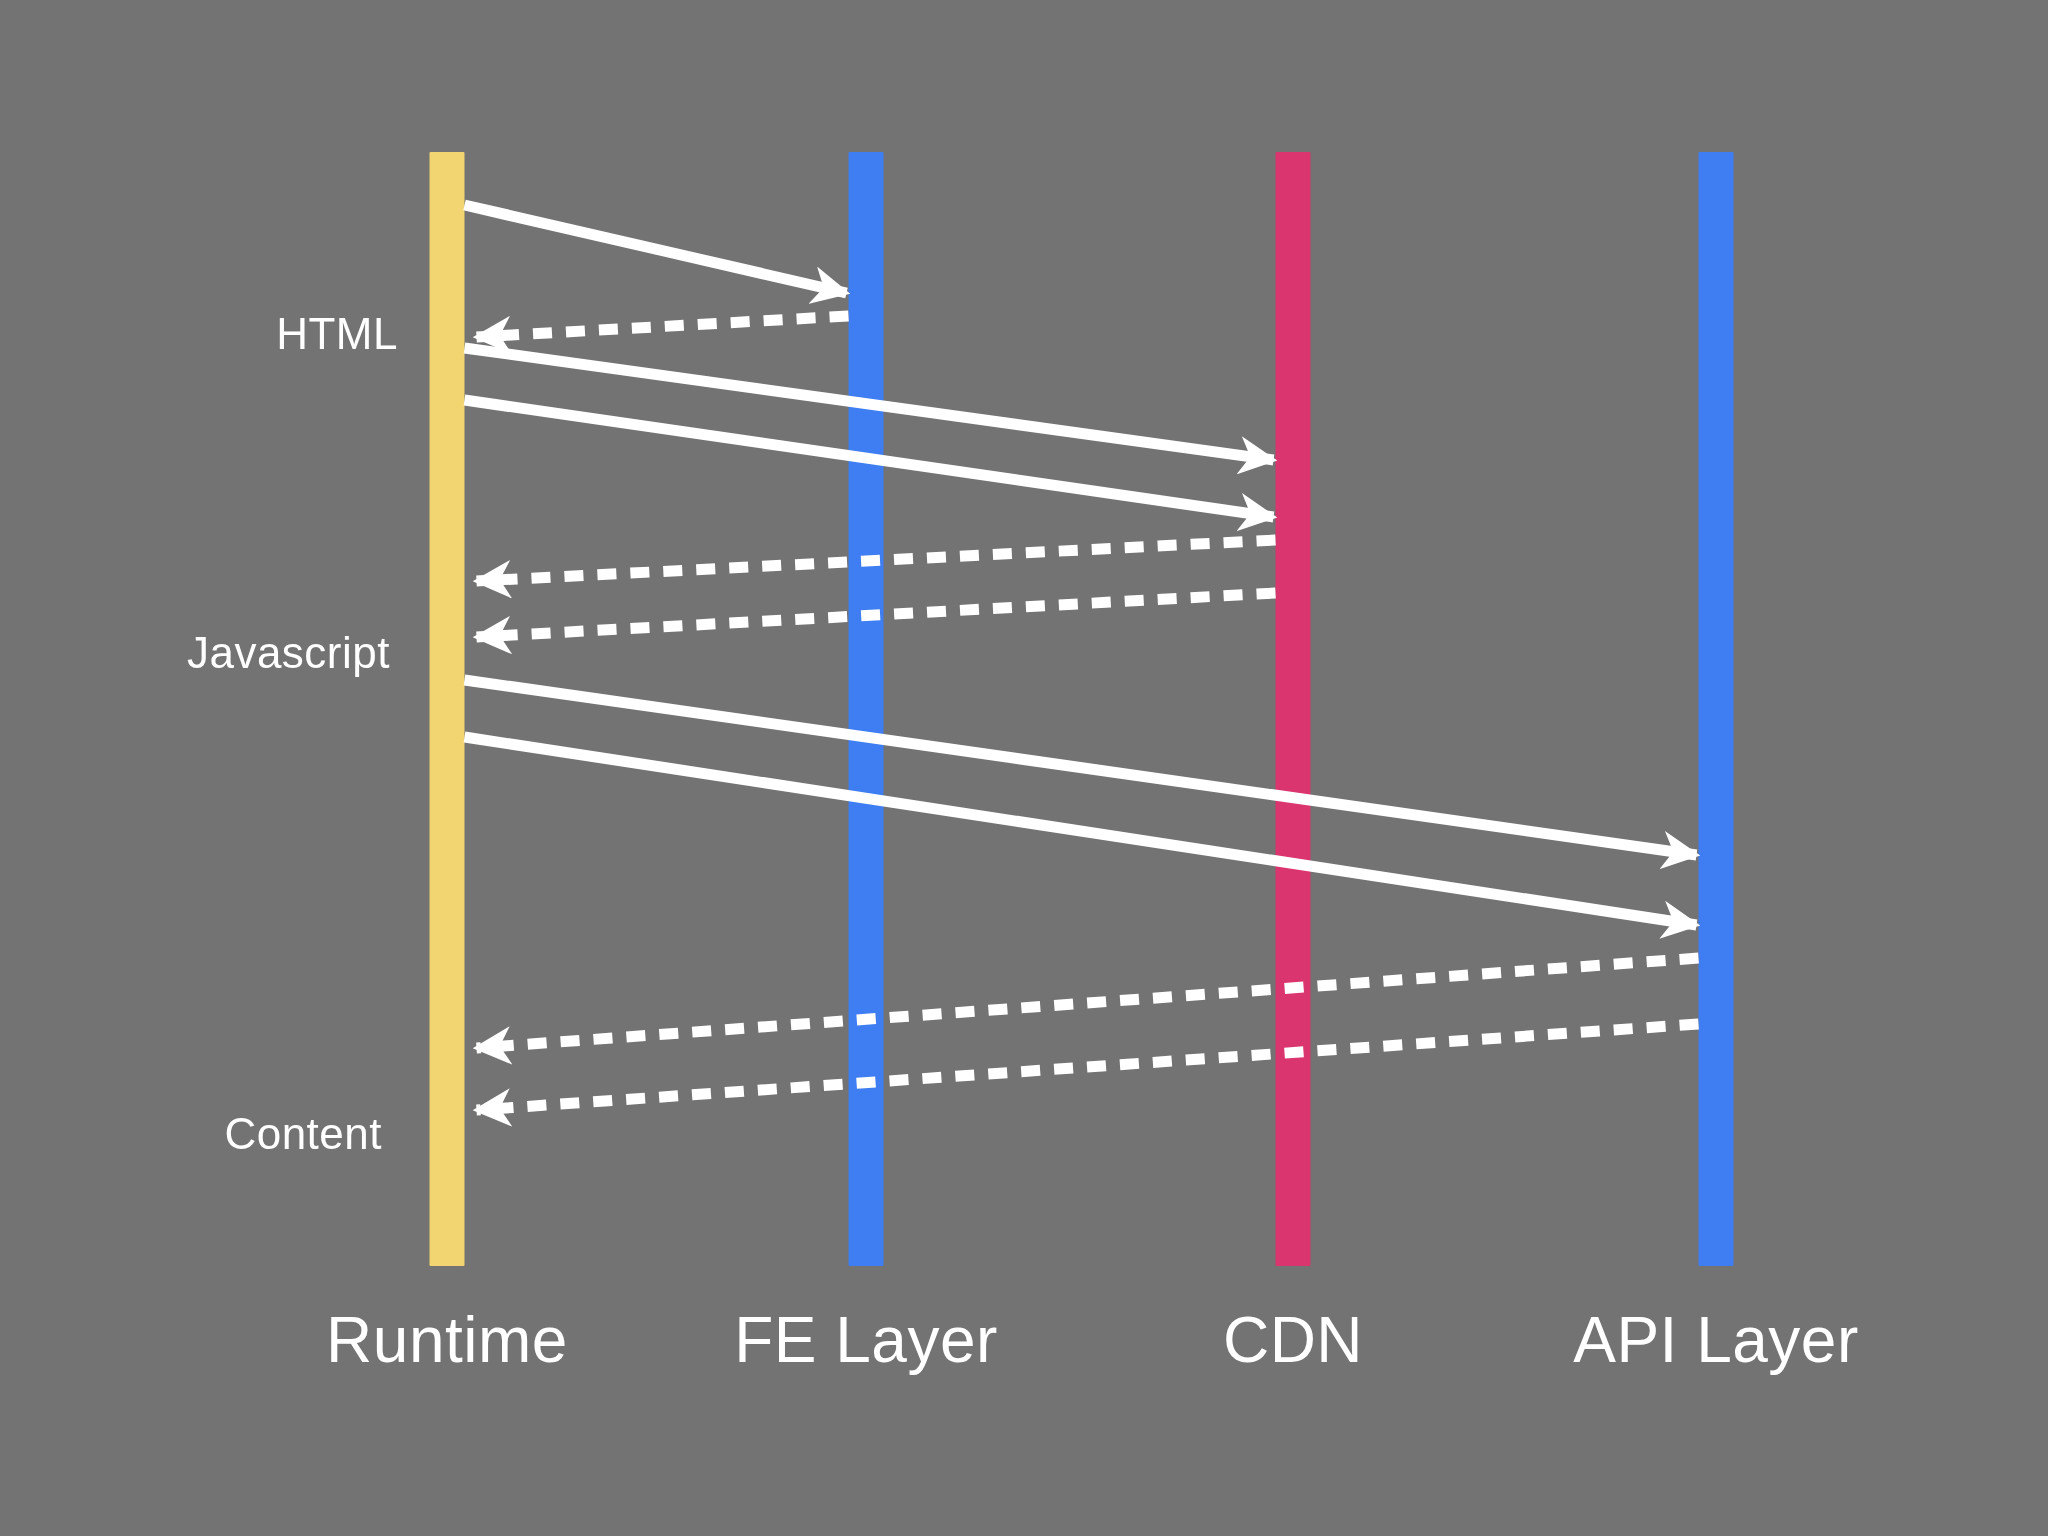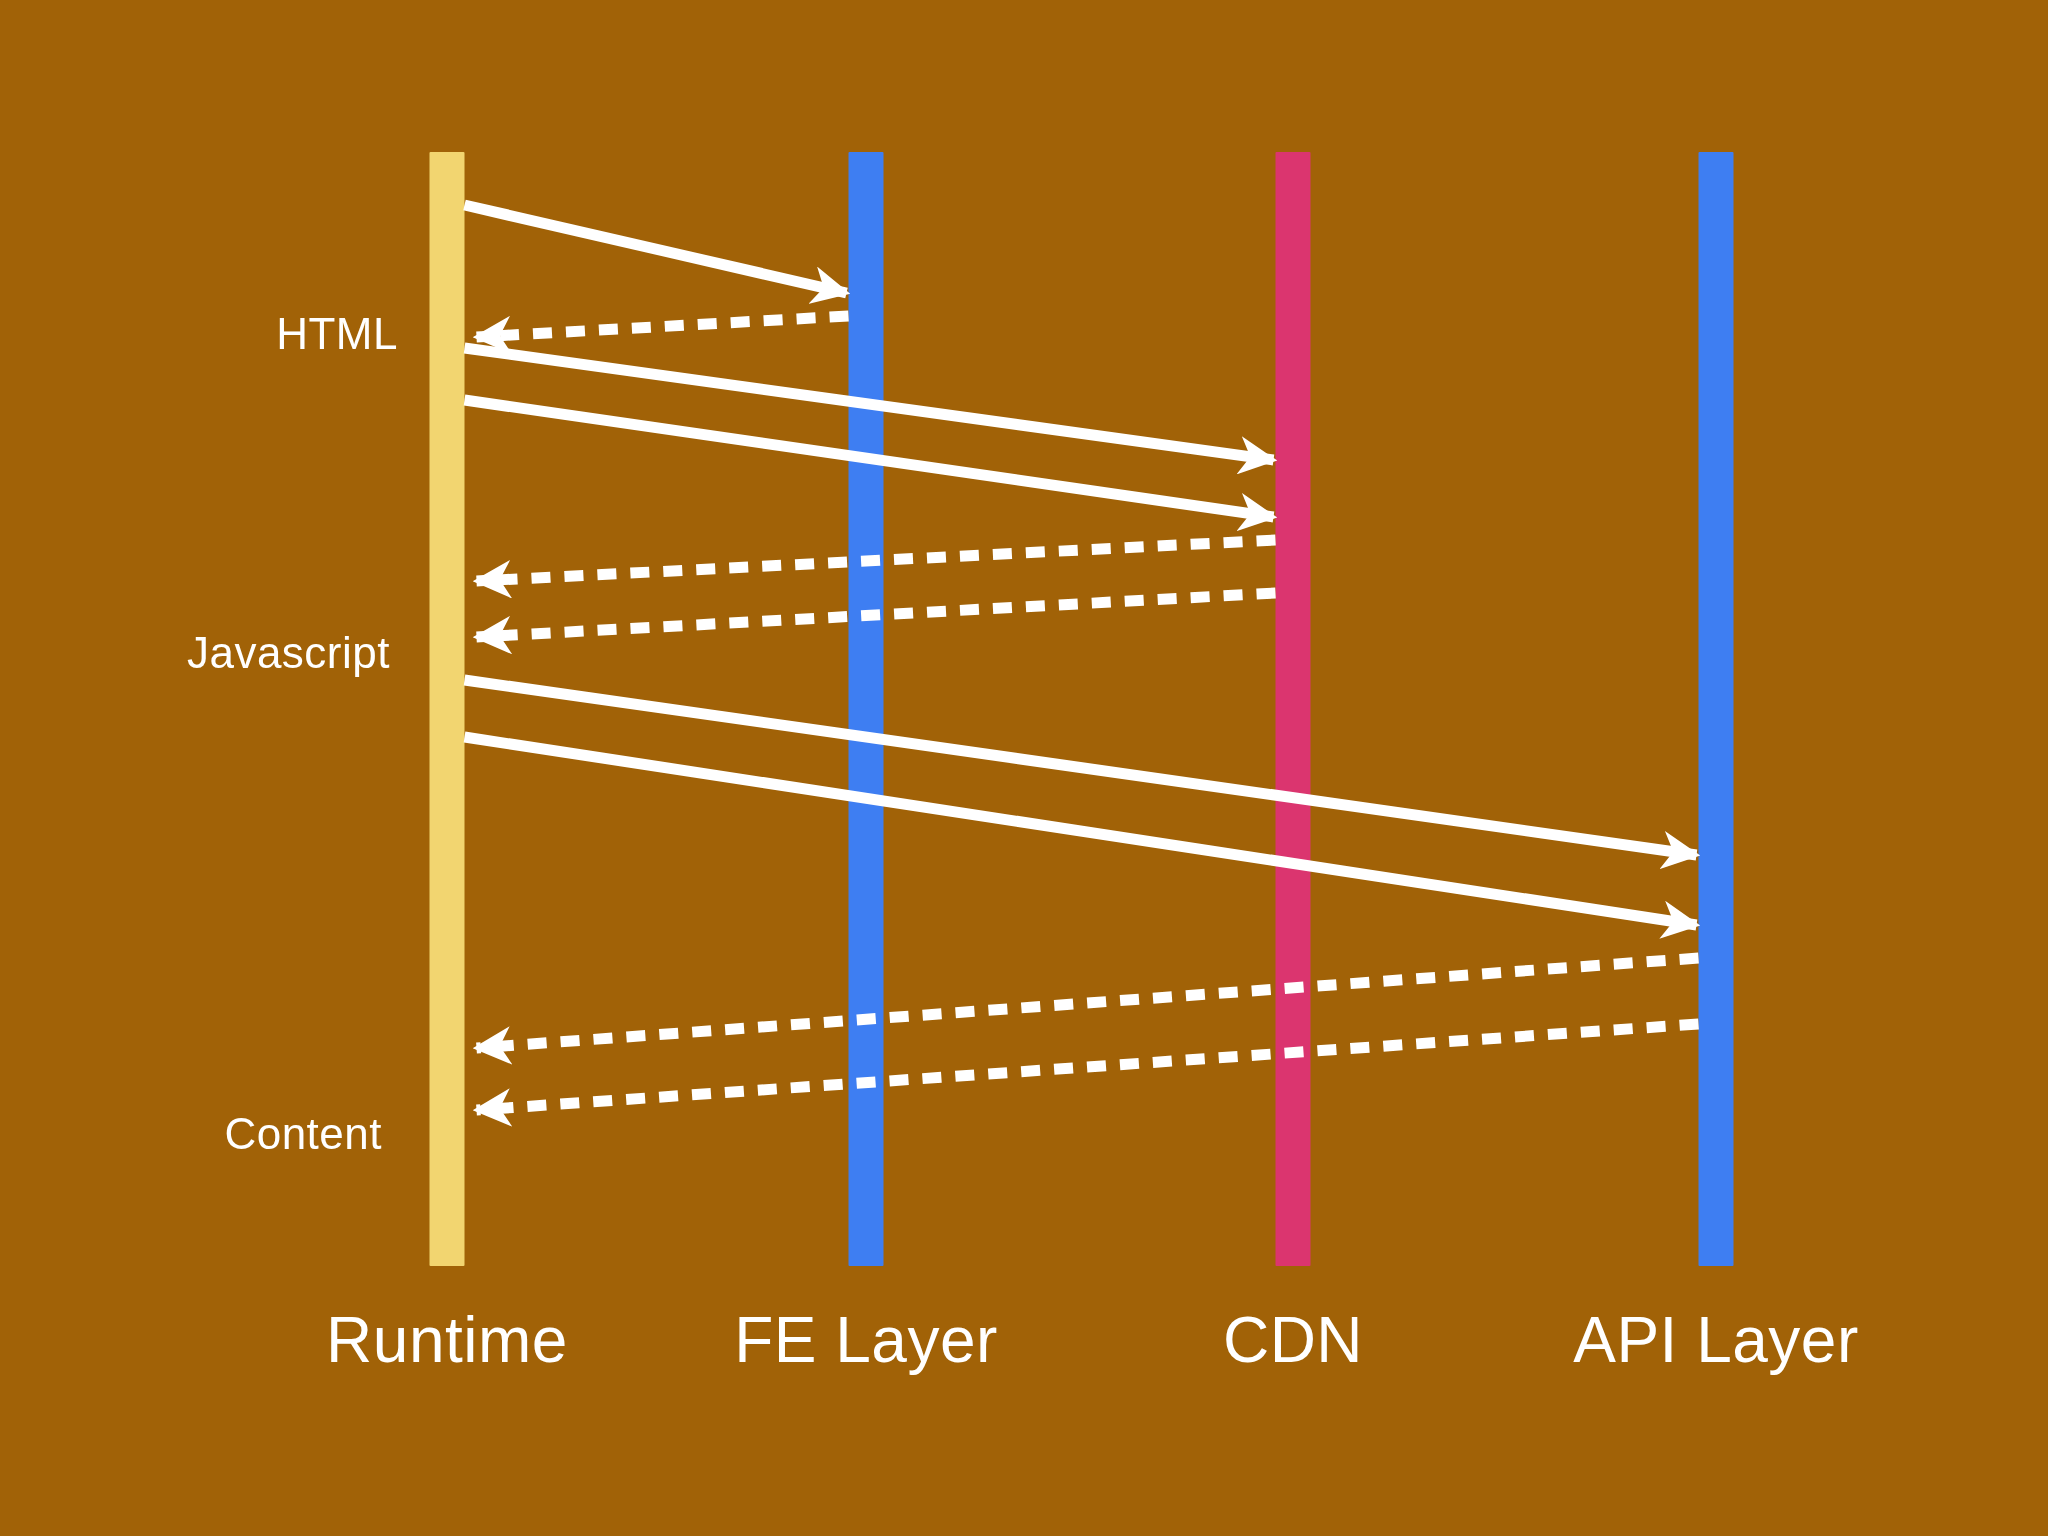--- a/index.html
+++ b/index.html
@@ -18,21 +18,21 @@
     letter-spacing:0.5px;
   }
   .lifeline-label{
     font-size:64px;
     letter-spacing:0.5px;
   }
 </style>
 </head>
 <body>
 
-<div class="canvas" style="background: #a16207;">
+<div class="canvas" style="background: #737373;">
   <svg width="2048" height="1536" viewBox="0 0 2048 1536" xmlns="http://www.w3.org/2000/svg">
     <defs>
       <marker id="arrowhead" viewBox="0 0 12 12" refX="10.8" refY="6" markerWidth="3.5" markerHeight="3.5" orient="auto">
         <path id="arrowhead-path" d="M0 0 L12 6 L0 12 L3.5 6 Z" fill="#ffffff"></path>
       </marker>
     </defs>
     <g id="layer-bars">
         <rect x="429.5" y="152" width="35" height="1114" fill="#F2D570" rx="1"></rect>
         <rect x="848.5" y="152" width="35" height="1114" fill="#3E7EF2" rx="1"></rect>
         <rect x="1275.5" y="152" width="35" height="1114" fill="#DB356F" rx="1"></rect>

